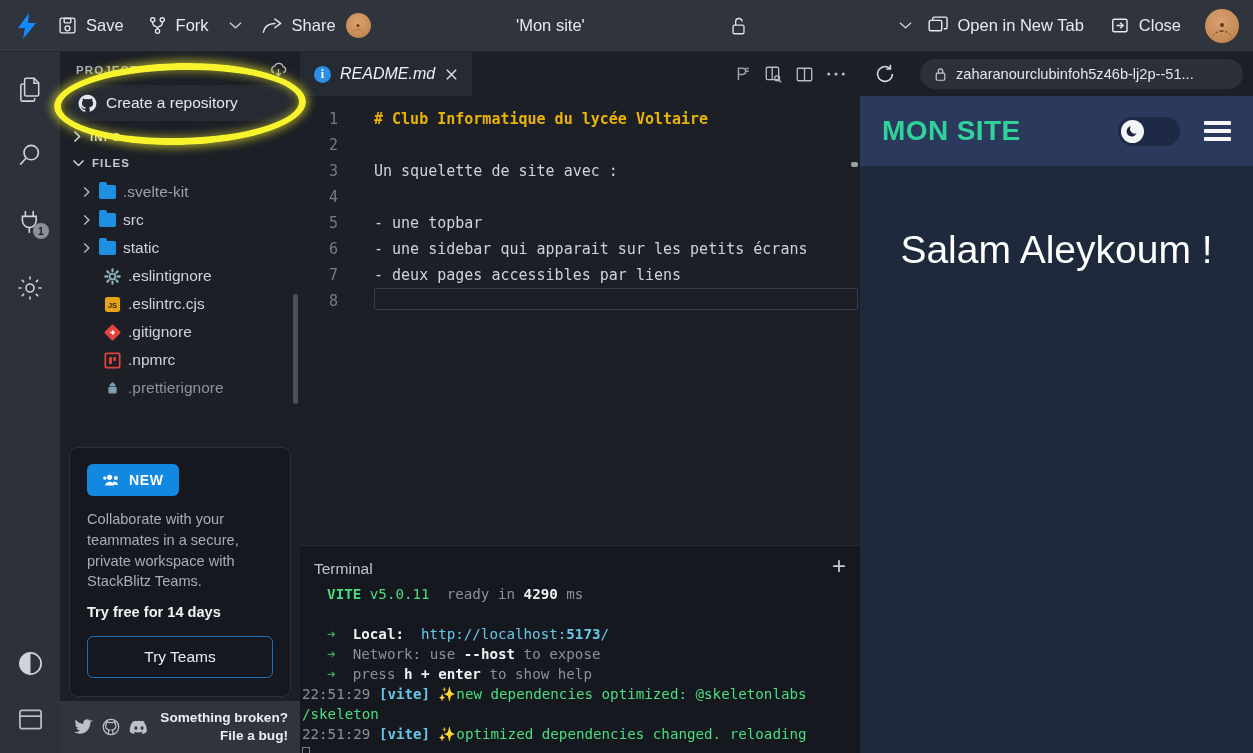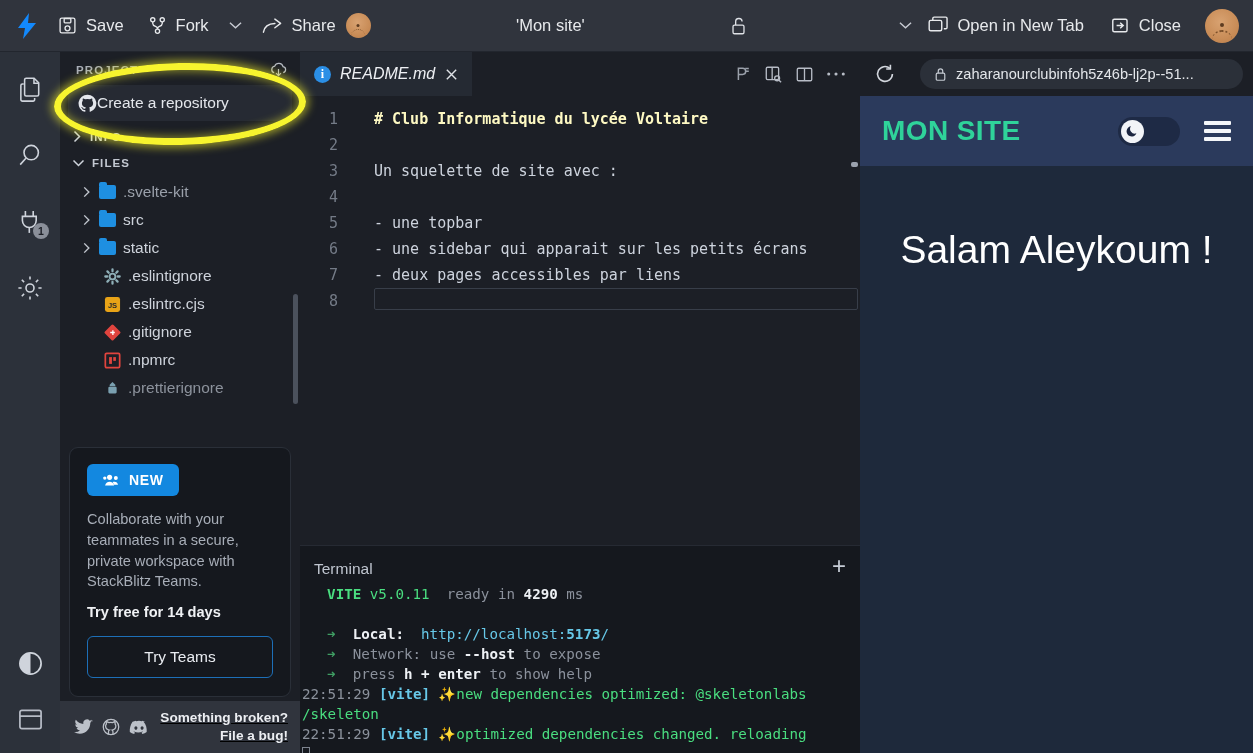--- a/index.html
+++ b/index.html
@@ -80,21 +80,21 @@
   .sidebar {
     width: 240px; flex: 0 0 240px; background: #1c1f26;
     position: relative; display: flex; flex-direction: column; overflow: hidden;
   }
   .side-section-hdr {
     display: flex; align-items: center; justify-content: space-between;
     padding: 9px 12px 5px 16px;
     color: #a9aeb8; font-size: 11.5px; font-weight: bold; letter-spacing: 1.1px;
   }
   .repo-row {
-    display: flex; align-items: center; gap: 0;
+    display: flex; align-items: center; gap: 9px;
     height: 36px; margin: 2px 8px 2px 8px; padding: 0 10px;
     background: #262a33; border-radius: 5px;
     color: #e4e7ec; font-size: 15.5px;
   }
   .tree-hdr {
     display: flex; align-items: center; gap: 7px;
     padding: 7px 12px 7px 12px;
     color: #c3c8d1; font-size: 11.5px; font-weight: bold; letter-spacing: 1.1px;
   }
   .tree-hdr.info { color: #cfd4dc; }
@@ -129,21 +129,21 @@
   .try-btn {
     display: block; width: 100%; margin-top: 16px; padding: 11px 0;
     border: 1px solid #1d6fb8; border-radius: 6px; background: transparent;
     color: #e9ecf1; font-size: 15.5px; text-align: center;
     font-family: "Liberation Sans", sans-serif;
   }
 
   .side-footer {
     position: absolute; left: 0; right: 0; bottom: 0; height: 52px;
     background: #30343d; display: flex; align-items: center;
-    padding: 0 12px 0 14px; gap: 10px; text-decoration: underline;
+    padding: 0 12px 0 14px; gap: 10px;
   }
   .socials { display: flex; gap: 9px; align-items: center; }
   .broken { margin-left: auto; text-align: right; color: #eceef2; font-size: 13.6px; font-weight: bold; line-height: 1.32; }
 
   
   .editorcol { flex: 1; display: flex; flex-direction: column; min-width: 0; background: #1c1f26; }
   .tabbar { height: 44px; flex: 0 0 44px; background: #1c1f26; display: flex; align-items: stretch; }
   .tab {
     display: flex; align-items: center; gap: 9px; padding: 0 13px 0 14px;
     background: #252a33; color: #eef0f4; font-size: 16px; font-style: italic;
@@ -155,21 +155,21 @@
   }
   .tab-actions { margin-left: auto; display: flex; align-items: center; gap: 12px; padding-right: 14px; }
   .editor { flex: 1; position: relative; overflow: hidden; background: #1c1f26; display: flex; }
   .gutter { width: 52px; flex: 0 0 52px; padding-top: 10px; text-align: right; padding-right: 14px; }
   .gutter div { color: #747b87; font-size: 15px; line-height: 26px; font-family: "DejaVu Sans Mono", monospace; }
   .code { flex: 1; padding-top: 10px; position: relative; min-width: 0; }
   .code .ln {
     color: #cdd3dd; font-size: 15px; line-height: 26px;
     font-family: "DejaVu Sans Mono", monospace; white-space: pre; padding-left: 22px;
   }
-  .code .ln.heading { color: #fef9c3; font-weight: bold; }
+  .code .ln.heading { color: #eab308; font-weight: bold; }
   .cursor-line { margin-left: 22px; margin-right: 2px; height: 22px; border: 1px solid #383e49; border-radius: 2px; }
   .ed-scroll { position: absolute; right: 2px; top: 66px; width: 7px; height: 5px; background: #9aa1ad; border-radius: 2px; }
 
   
   .terminal { height: 208px; flex: 0 0 208px; background: #15181e; display: flex; flex-direction: column; border-top: 1px solid #262a33; }
   .term-hdr { display: flex; align-items: flex-end; padding: 8px 14px 4px 14px; }
   .term-title { color: #bfc5cf; font-size: 15.5px; }
   .term-plus { margin-left: auto; color: #c6ccd6; font-size: 24px; line-height: 1; }
   .term-body { flex: 1; padding: 2px 0 0 0; overflow: hidden; font-family: "DejaVu Sans Mono", monospace; font-size: 14.2px; line-height: 20px; }
   .term-body .tl { white-space: pre; padding-left: 10px; color: #b7bdc7; }

